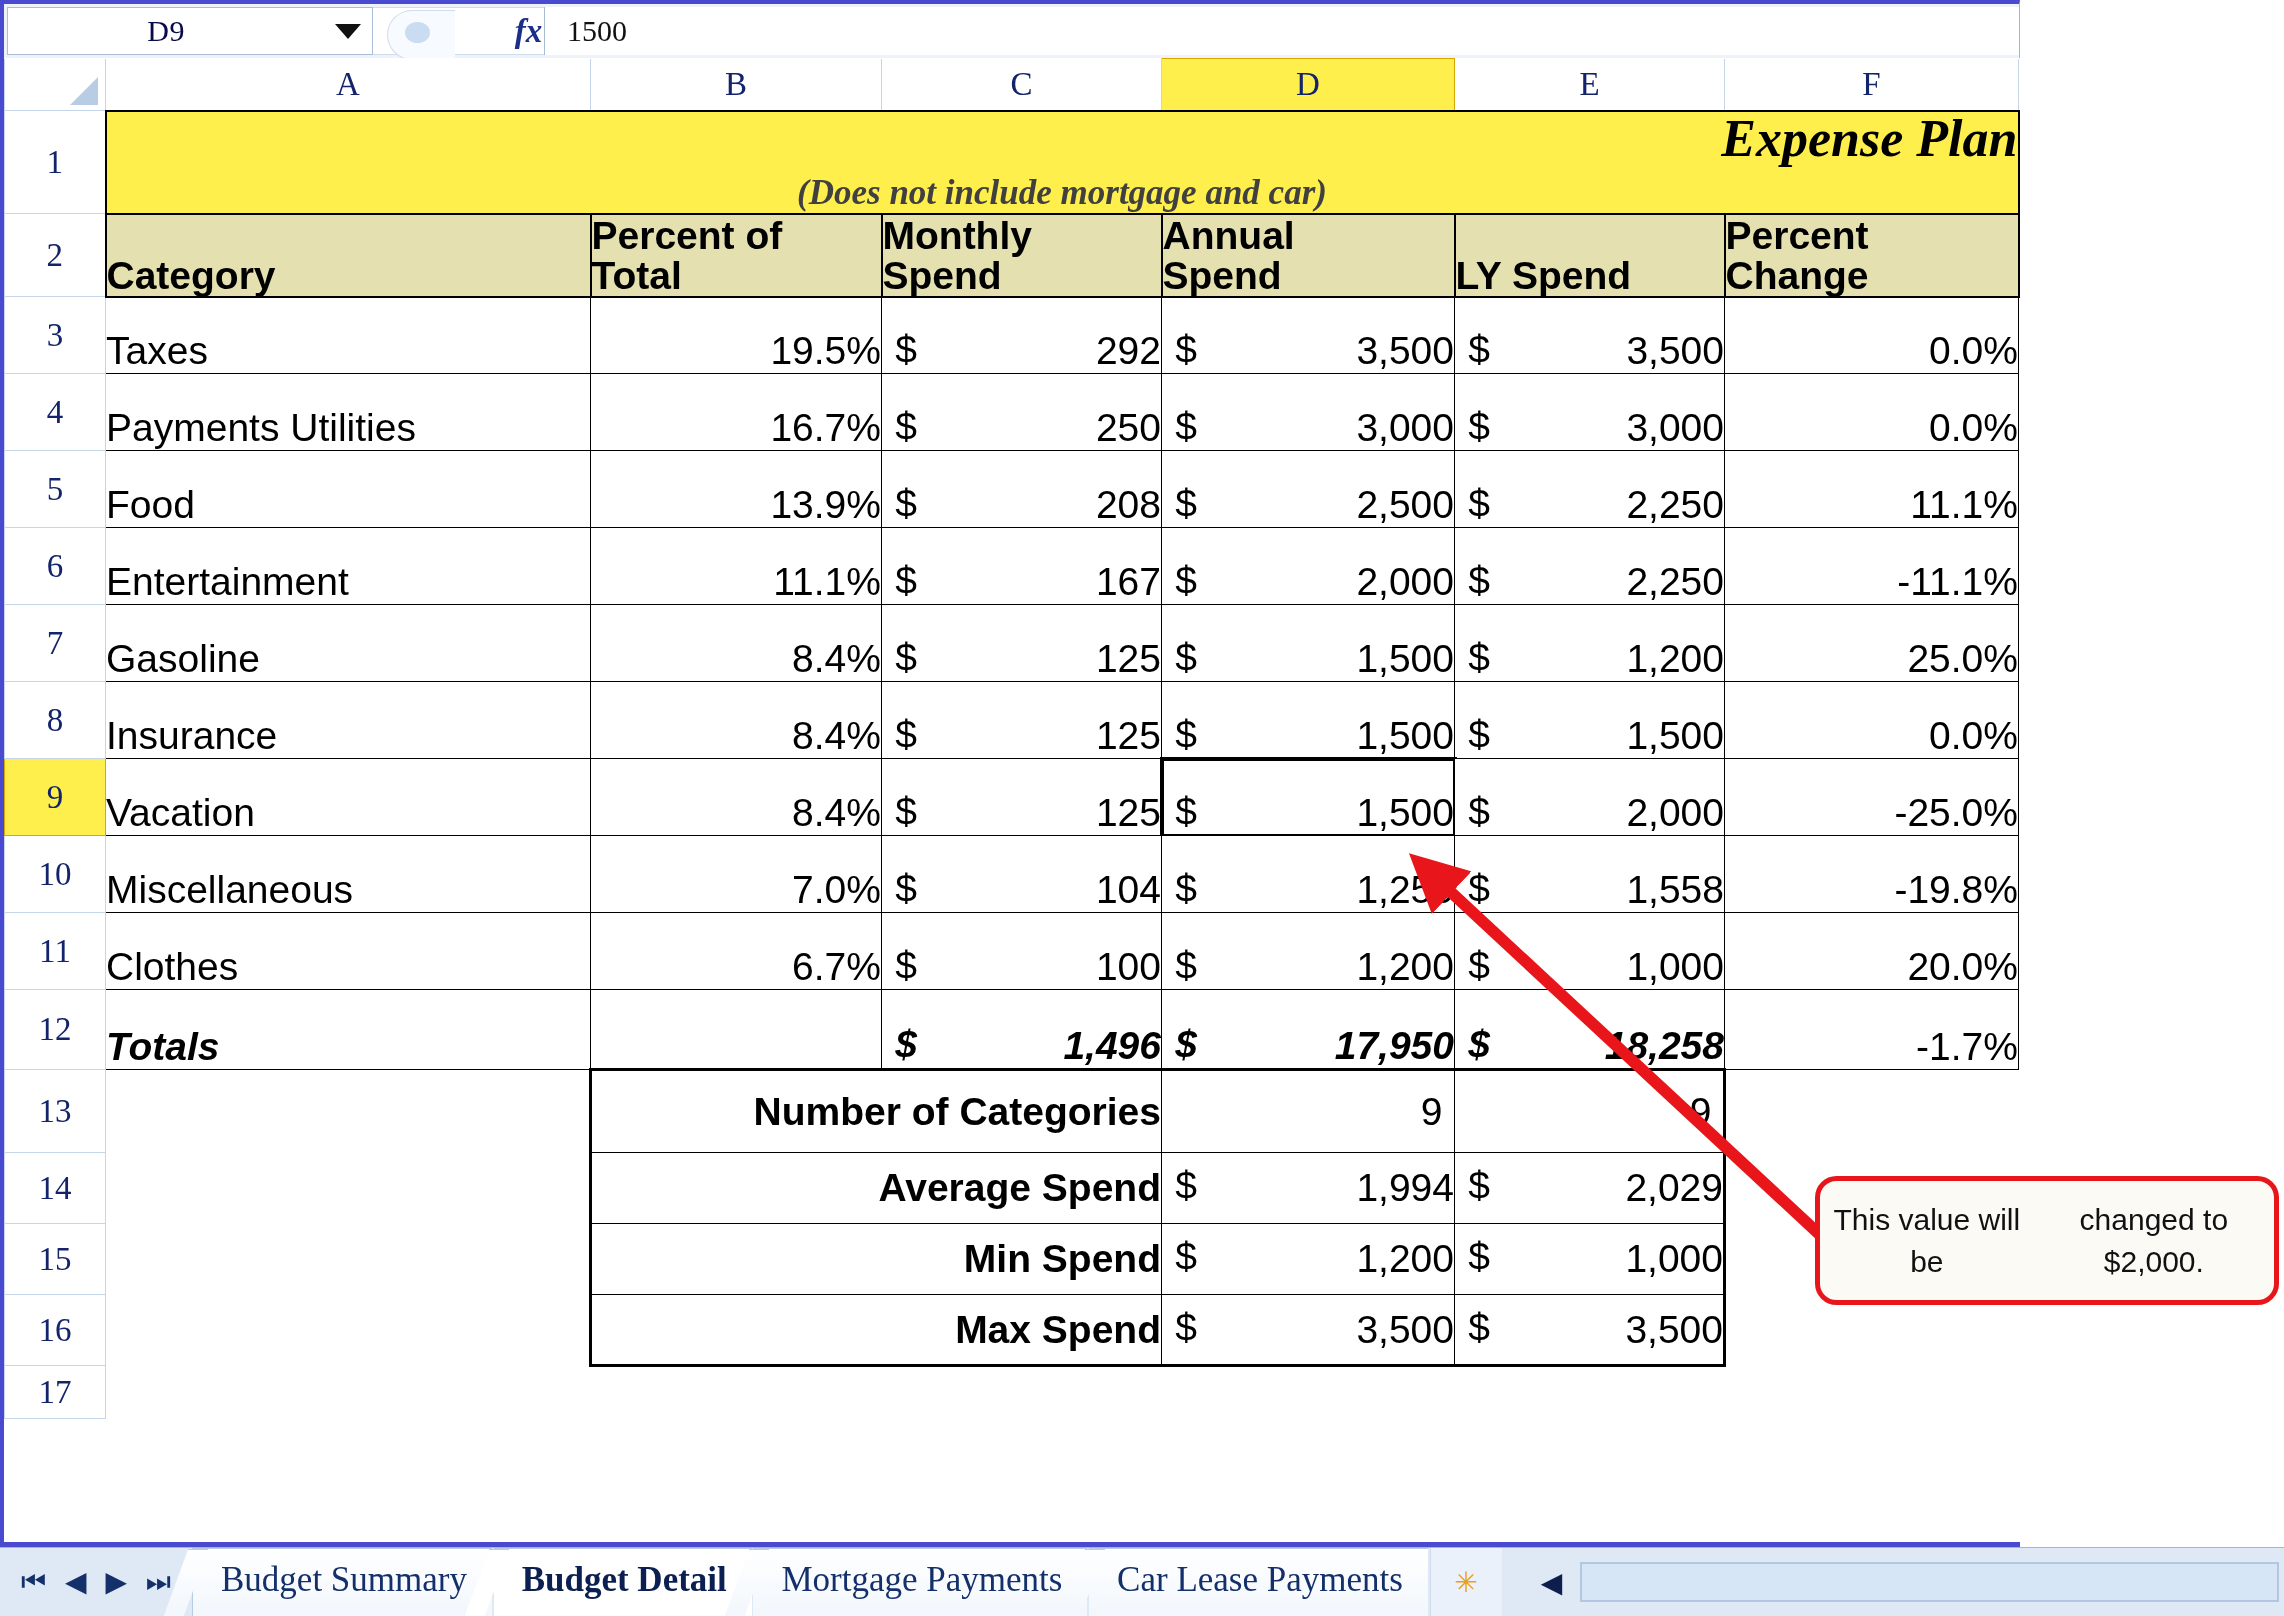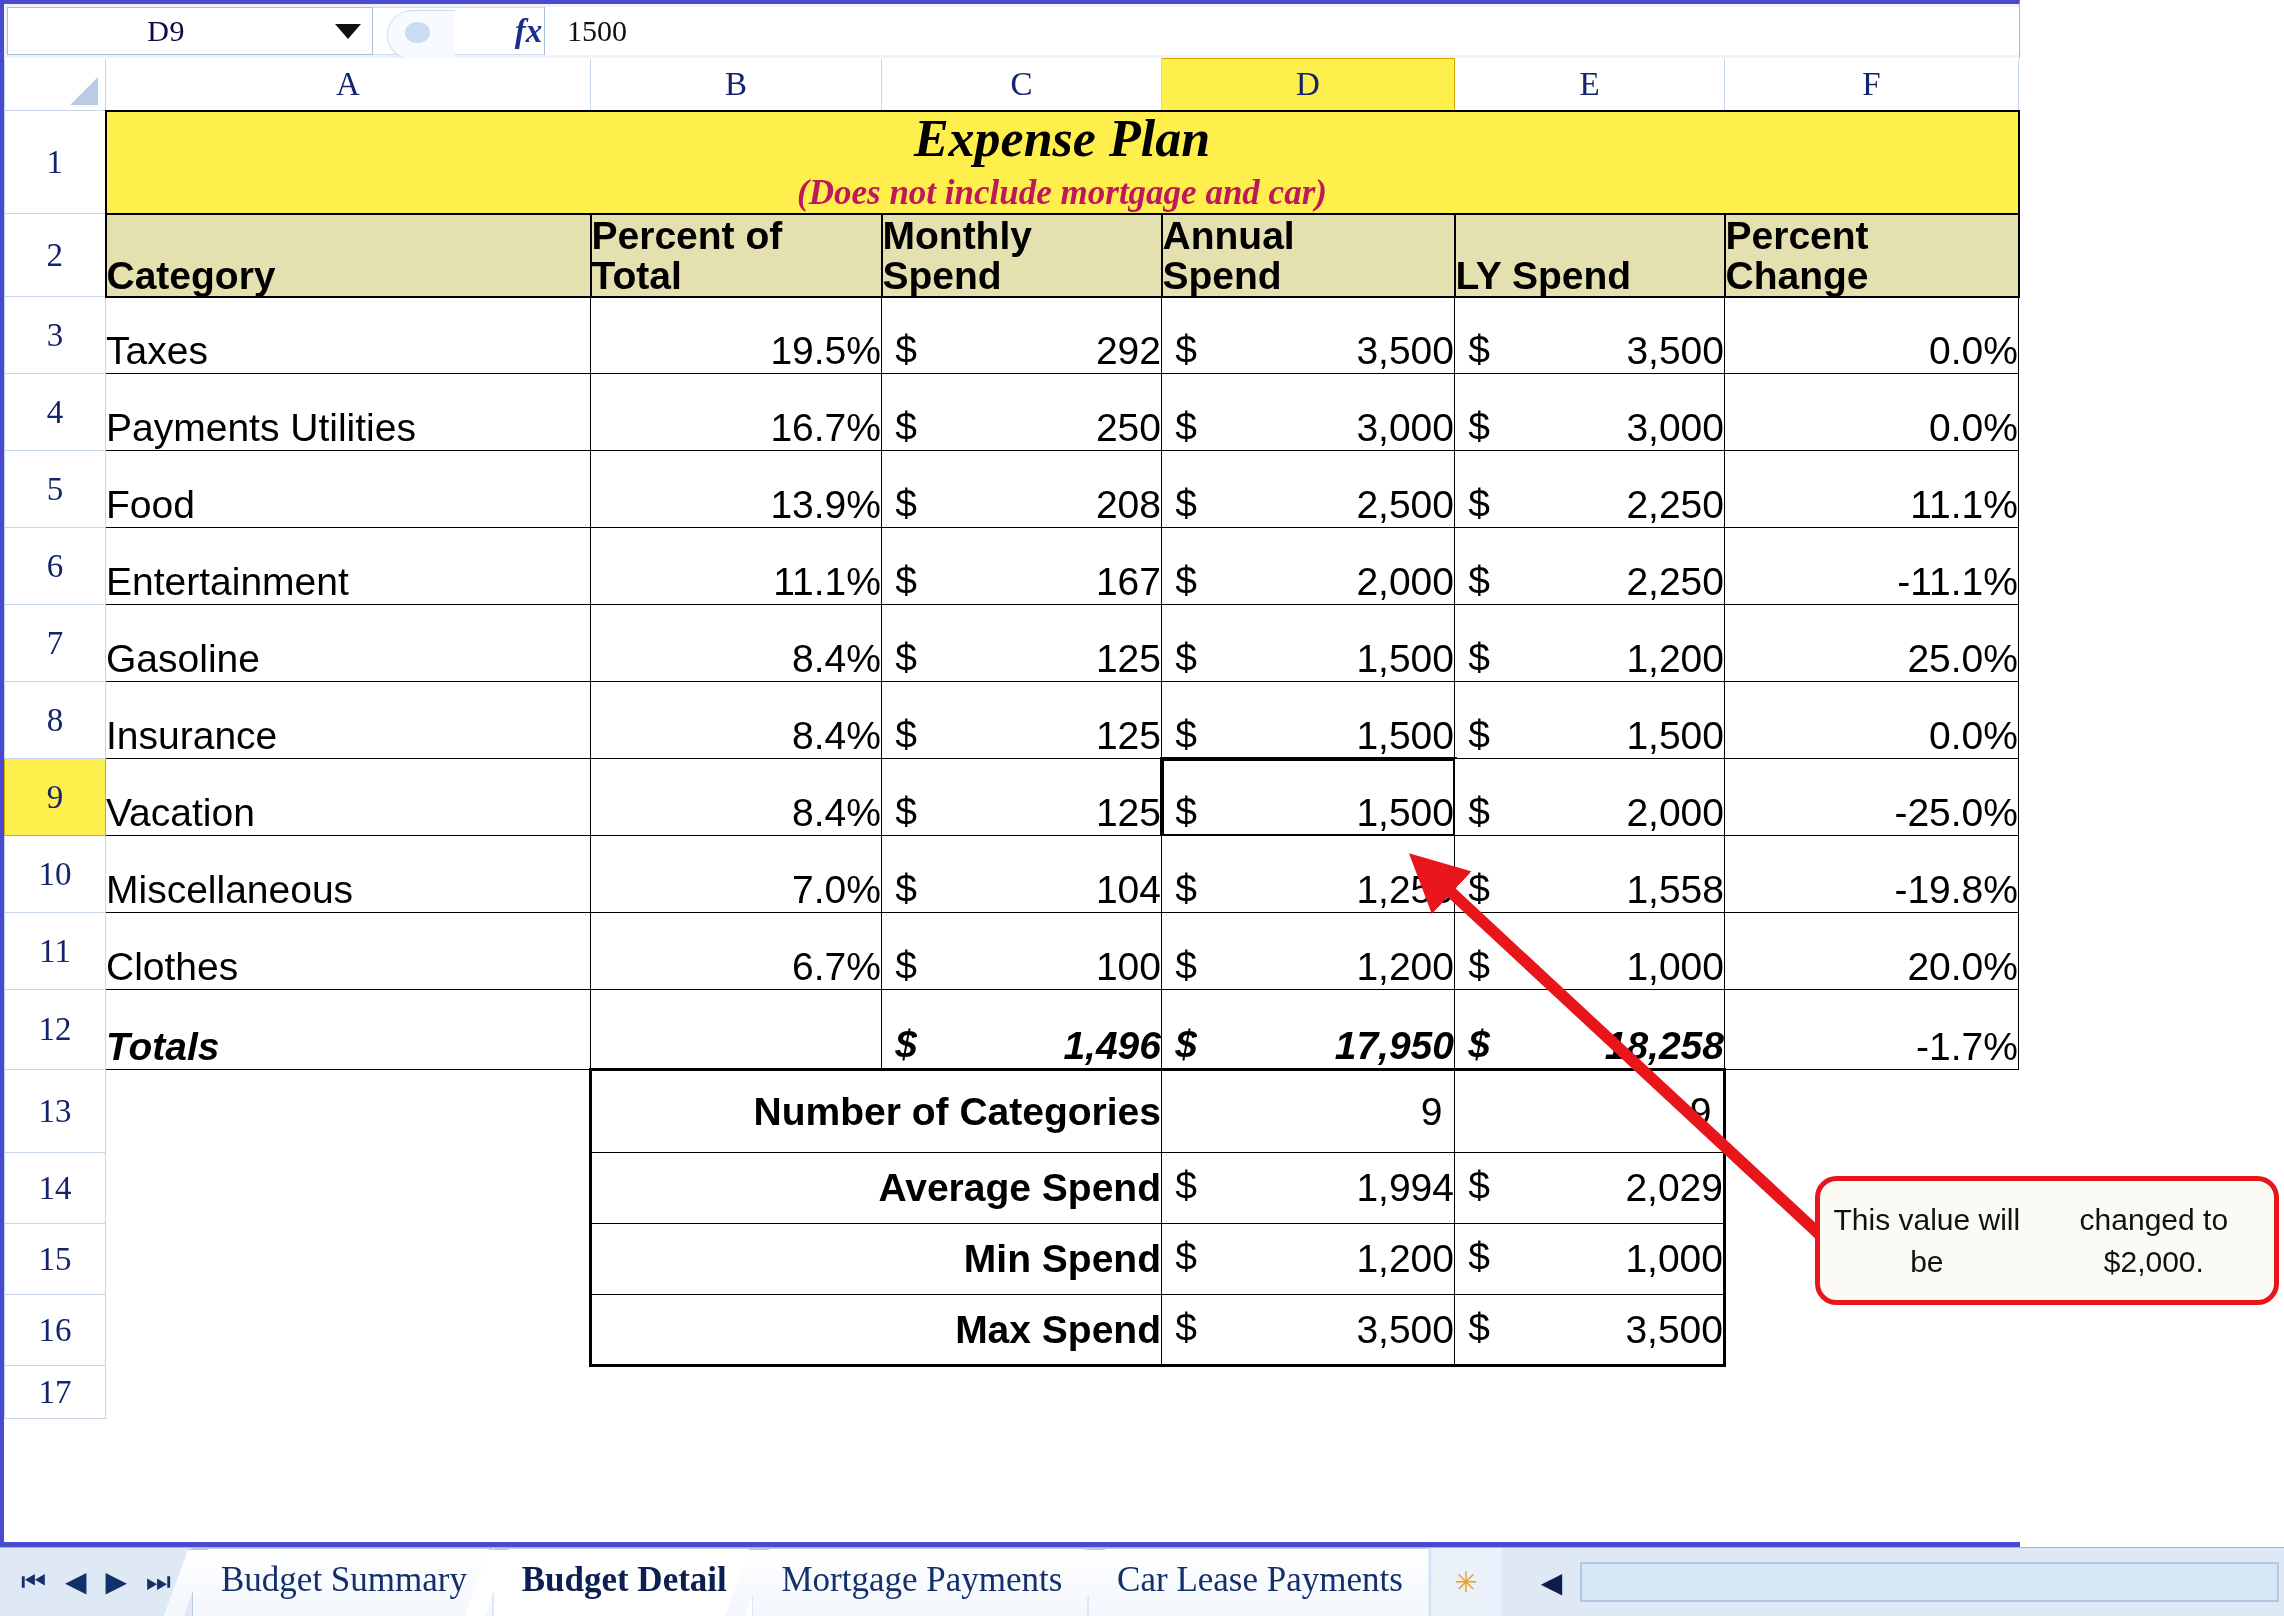--- a/index.html
+++ b/index.html
@@ -123,25 +123,25 @@
 
   .title-cell {
     background: #ffef4d;
     border: 2.5px solid #000;
     text-align: center; vertical-align: middle;
     padding: 5px 0 8.3px 0;
   }
   .title-main {
     font-size: 52px; font-weight: bold; font-style: italic;
     font-family: "Liberation Serif", serif; color:#000;
-    letter-spacing: 0px; line-height: 1.05;
+    letter-spacing: 0px; line-height: 1.05; text-align: right;
   }
   .title-sub {
     font-size: 35px; font-weight: bold; font-style: italic;
-    font-family: "Liberation Serif", serif; color:#be185d;
+    font-family: "Liberation Serif", serif; color:#404040;
     margin-top: 6.7px;
   }
 
   .hdr-cell {
     background: #e4e0b0;
     border: 2.5px solid #000;
     font-weight: bold; font-size: 39px;
     vertical-align: bottom;
     padding: 0 8.3px 3.3px 10px;
     line-height: 1.02;

